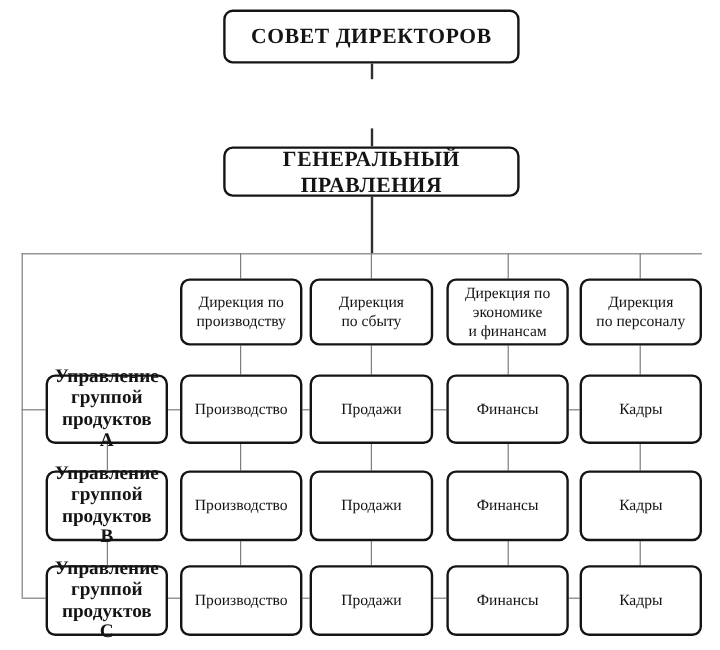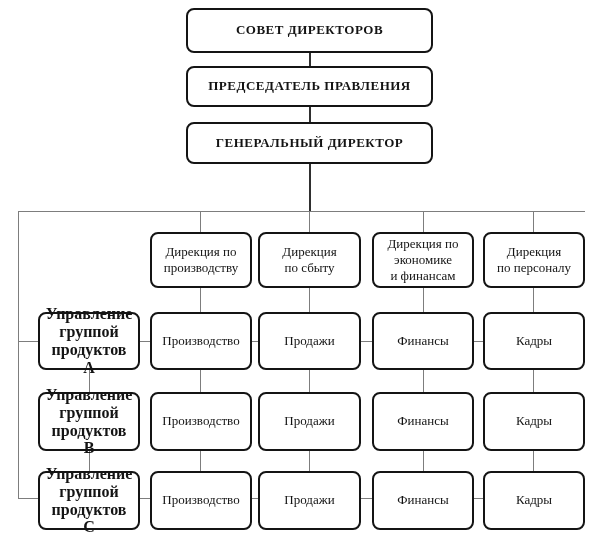--- a/index.html
+++ b/index.html
@@ -26,21 +26,21 @@
     align-items: center;
     justify-content: center;
     text-align: center;
     white-space: pre-line;
     line-height: 1.25;
     font-size: 13px;
     z-index: 2;
   }
   .box.top {
     font-weight: bold;
-    font-size: 13px;
+    font-size: 18px;
     letter-spacing: 0.5px;
   }
   .box.group {
     font-weight: bold;
     border-width: 2.5px;
     line-height: 1.12;
     font-size: 16px;
   }
   .hline, .vline {
     position: absolute;
@@ -55,22 +55,21 @@
     width: 2px;
     z-index: 1;
   }
 </style>
 </head>
 <body>
 
 <div id="canvas">
 
   <div class="box top" style="left:186px; top:8px;   width:247px; height:45px;">СОВЕТ ДИРЕКТОРОВ</div>
-  <div class="box top" style="left:186px; top:66px;  width:247px; height:41px;">ПРЕДСЕДАТЕЛЬ ПРАВЛЕНИЯ</div>
-  <div class="box top" style="left:186px; top:122px; width:247px; height:42px;">ГЕНЕРАЛЬНЫЙ ДИРЕКТОР</div>
+  <div class="box top" style="left:186px; top:122px; width:247px; height:42px;">ГЕНЕРАЛЬНЫЙ ПРАВЛЕНИЯ</div>
 
   <div class="tstub" style="left:309px; top:53px;  height:13px;"></div>
   <div class="tstub" style="left:309px; top:107px; height:15px;"></div>
   <div class="tstub" style="left:309px; top:164px; height:47px;"></div>
 
   <div class="hline" style="left:18px; top:211px; width:567px;"></div>
   <div class="vline" style="left:18px; top:211px; height:287px;"></div>
   <div class="hline" style="left:18px; top:341px; width:20px;"></div>
   <div class="hline" style="left:18px; top:498px; width:20px;"></div>
 

